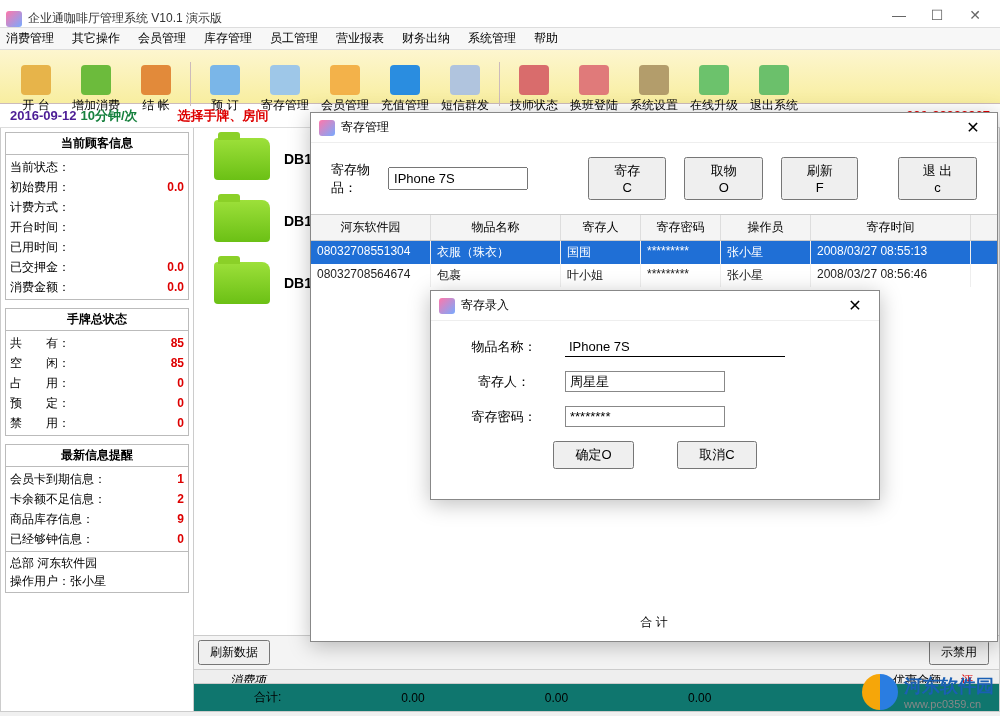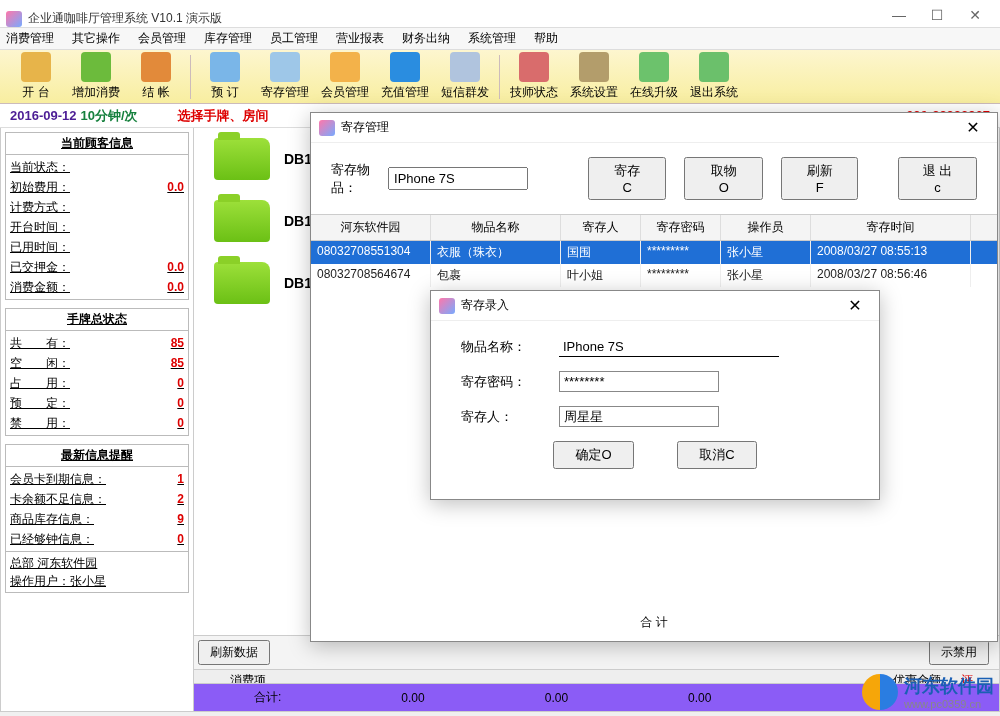--- a/index.html
+++ b/index.html
@@ -6,55 +6,55 @@
 body { width: 1000px; height: 716px; background: #f0f0f0; overflow: hidden; position: relative; }
 
 .titlebar { height: 28px; background: #fff; display: flex; align-items: flex-end; padding: 0 6px; font-size: 12px; color: #333; border-bottom: 1px solid #ddd; }
 .titlebar .icon { width: 16px; height: 16px; margin-right: 6px; background: linear-gradient(135deg,#f7a,#7af); border-radius: 3px; }
 .titlebar .spacer { flex: 1; }
 .titlebar .winbtn { width: 38px; height: 24px; text-align: center; line-height: 24px; color: #666; font-size: 14px; cursor: pointer; }
 
 .menubar { height: 22px; background: #f7f7f7; display: flex; align-items: center; padding: 0 6px; font-size: 12px; border-bottom: 1px solid #ddd; }
 .menubar span { margin-right: 18px; cursor: pointer; }
 
-.toolbar { height: 54px; background: linear-gradient(#fdf6cf,#f8eea0); display: flex; align-items: center; padding: 3px 6px; border-bottom: 1px solid #cbb; }
+.toolbar { height: 54px; background: linear-gradient(#fdf6cf,#f8eea0); display: flex; padding: 12px 6px; border-bottom: 1px solid #cbb; }
 .toolbtn { width: 60px; height: 54px; display: flex; flex-direction: column; align-items: center; justify-content: center; font-size: 12px; cursor: pointer; }
 .toolbtn .ticon { width: 30px; height: 30px; border-radius: 4px; margin-bottom: 2px; }
 .toolsep { width: 1px; height: 44px; background: #cbb; margin: 0 4px; }
 
 .infobar { height: 24px; background: #fff; display: flex; align-items: center; padding: 0 10px; font-size: 13px; font-weight: bold; border-bottom: 1px solid #ddd; }
 .infobar .date { color: #4c1d95; }
 .infobar .rate { color: #15803d; margin-left: 4px; }
 .infobar .notice { color: #d00; margin-left: 40px; }
 .infobar .phone { color: #d00; margin-left: auto; }
 
 .main { display: flex; height: 584px; }
 
-.sidebar { width: 194px; background: #fff; border: 1px solid #ccc; border-top: none; display: flex; flex-direction: column; font-size: 12px; text-decoration: underline; }
+.sidebar { width: 194px; background: #fff; border: 1px solid #ccc; border-top: none; display: flex; flex-direction: column; font-size: 12px; }
 .panel { border: 1px solid #bbb; margin: 4px; }
 .panel-title { background: #fff; text-align: center; font-weight: bold; padding: 2px; border-bottom: 1px solid #bbb; }
 .panel-body { padding: 2px 4px; }
 .panel-row { display: flex; justify-content: space-between; padding: 1px 0; line-height: 18px; }
 .panel-row .v { color: #d00; font-weight: bold; }
 .panel-foot { padding: 2px 4px; border-top: 1px solid #bbb; line-height: 18px; }
 
 .center { flex: 1; background: #fff; border: 1px solid #ccc; border-left: none; border-top: none; position: relative; overflow: hidden; }
 .folders { padding: 10px 20px; }
 .folder { display: flex; align-items: center; margin-bottom: 20px; }
 .folder .ficon { width: 56px; height: 42px; background: linear-gradient(#9de03a,#6bc015); border-radius: 4px 8px 4px 4px; position: relative; margin-right: 14px; }
 .folder .ficon::before { content:""; position:absolute; top:-6px; left:4px; width:22px; height:8px; background:#8bd028; border-radius:3px 3px 0 0; }
 .folder .flabel { font-size: 14px; font-weight: bold; }
 
 .bottom-strip { position: absolute; bottom: 28px; left: 0; right: 0; height: 48px; background: #f4f4f4; border-top: 1px solid #ccc; font-size: 12px; }
 .bottom-btns { display: flex; padding: 4px; gap: 16px; }
 .bottom-btns button { margin-right: 6px; padding: 2px 10px; font-size: 12px; }
 .bottom-head { display: flex; background: #eee; padding: 2px 6px; border-top: 1px solid #ccc; border-bottom: 1px solid #ccc; }
 .bottom-head span:first-child { margin-left: 30px; }
 
-.sumbar { position: absolute; bottom: 0; left: 0; right: 0; height: 28px; background: #8b5cf6; border-top: 1px solid #ccc; display: flex; align-items: center; font-size: 12px; padding: 0 20px; }
+.sumbar { position: absolute; bottom: 0; left: 0; right: 0; height: 28px; background: #0f766e; border-top: 1px solid #ccc; display: flex; align-items: center; font-size: 12px; padding: 0 20px; }
 .sumbar span { margin-right: 120px; }
 
 
 .dialog { position: absolute; background: #fff; border: 1px solid #888; box-shadow: 0 4px 20px rgba(0,0,0,.25); }
 .dlg-title { height: 30px; background: #fff; display: flex; align-items: center; padding: 0 8px; font-size: 12px; border-bottom: 1px solid #eee; }
 .dlg-title .dicon { width: 16px; height: 16px; background: linear-gradient(135deg,#f7a,#7af); border-radius: 3px; margin-right: 6px; }
 .dlg-title .spacer { flex: 1; }
 .dlg-title .close { width: 32px; height: 28px; text-align: center; line-height: 28px; cursor: pointer; font-size: 16px; }
 
 .dlg-storage { top: 112px; left: 310px; width: 688px; height: 530px; }
@@ -70,21 +70,21 @@
 .col-name { width: 130px; }
 .col-person { width: 80px; }
 .col-pwd { width: 80px; }
 .col-op { width: 90px; }
 .col-time { width: 160px; }
 .dlg-storage .footer { position: absolute; bottom: 10px; left: 0; right: 0; text-align: center; font-size: 12px; }
 
 .dlg-input { top: 290px; left: 430px; width: 450px; height: 210px; }
 .dlg-input .form { padding: 16px 30px; font-size: 13px; }
 .dlg-input .form-row { display: flex; align-items: center; margin-bottom: 14px; }
-.dlg-input .form-row label { width: 86px; text-align: left; margin-right: 12px; }
+.dlg-input .form-row label { width: 86px; text-align: center; margin-right: 18px; }
 .dlg-input .form-row input { width: 160px; padding: 2px 4px; font-size: 13px; border: 1px solid #888; }
 .dlg-input .btns { text-align: center; }
 .dlg-input .btns button { padding: 3px 20px; margin: 0 20px; font-size: 13px; }
 
 .watermark { position: absolute; right: 6px; bottom: 6px; font-size: 18px; font-weight: bold; color: #1a5fb4; display: flex; align-items: center; }
 .watermark .logo { width: 36px; height: 36px; border-radius: 50%; background: conic-gradient(#2a7de1 0 180deg,#f6a609 180deg 360deg); margin-right: 6px; }
 .watermark .sub { font-size: 11px; color: #888; display: block; font-weight: normal; }
 </style>
 </head>
 <body>
@@ -143,20 +143,24 @@
     <div class="toolbtn">
       <div class="ticon" style="background: rgb(176, 196, 222);"></div>
       <div>短信群发</div>
     </div>
     <div class="toolsep"></div>
     <div class="toolbtn">
       <div class="ticon" style="background: rgb(217, 108, 108);"></div>
       <div>技师状态</div>
     </div>
     <div class="toolbtn">
+      <div class="ticon" style="background: rgb(224, 122, 122);"></div>
+      <div>换班登陆</div>
+    </div>
+    <div class="toolbtn">
       <div class="ticon" style="background: rgb(179, 157, 107);"></div>
       <div>系统设置</div>
     </div>
     <div class="toolbtn">
       <div class="ticon" style="background: rgb(108, 194, 108);"></div>
       <div>在线升级</div>
     </div>
     <div class="toolbtn">
       <div class="ticon" style="background: rgb(107, 192, 107);"></div>
       <div>退出系统</div>
@@ -272,21 +276,21 @@
           <div class="flabel">DB115</div>
         </div>
       </div>
     <div class="bottom-strip">
       <div class="bottom-btns">
         <button>刷新数据</button>
         <div style="flex:1"></div>
         <button style="margin-left:auto">示禁用</button>
       </div>
       <div class="bottom-head" id="bottom-head">
-          <span style="margin-right: auto;">消费项</span>
+          <span style="margin-right: auto; font-style: italic;">消费项</span>
           <span style="margin-right: 20px;">优惠金额</span>
           <span style="margin-right: 20px; color: rgb(221, 0, 0);">评</span>
         </div>
     </div>
     <div class="sumbar">
       <span style="margin-left:40px">合计:</span>
       <span>0.00</span>
       <span>0.00</span>
       <span>0.00</span>
     </div>
@@ -343,26 +347,26 @@
     <span>寄存录入</span>
     <div class="spacer"></div>
     <div class="close">✕</div>
   </div>
   <div class="form">
     <div class="form-row">
       <label>物品名称：</label>
       <input style="width: 220px; border-top: none; border-right: none; border-left: none; border-image: initial; border-bottom: 1px solid rgb(0, 0, 0);" value="IPhone 7S">
     </div>
     <div class="form-row">
+      <label>寄存人：</label>
+      <input value="周星星" style="">
+    </div>
+    <div class="form-row">
       <label>寄存密码：</label>
       <input value="********" style="">
-    </div>
-    <div class="form-row">
-      <label>寄存人：</label>
-      <input value="周星星" style="">
     </div>
     <div class="btns">
       <button>确定O</button>
       <button>取消C</button>
     </div>
   </div>
 </div>
 
 <div class="watermark">
   <div class="logo"></div>

